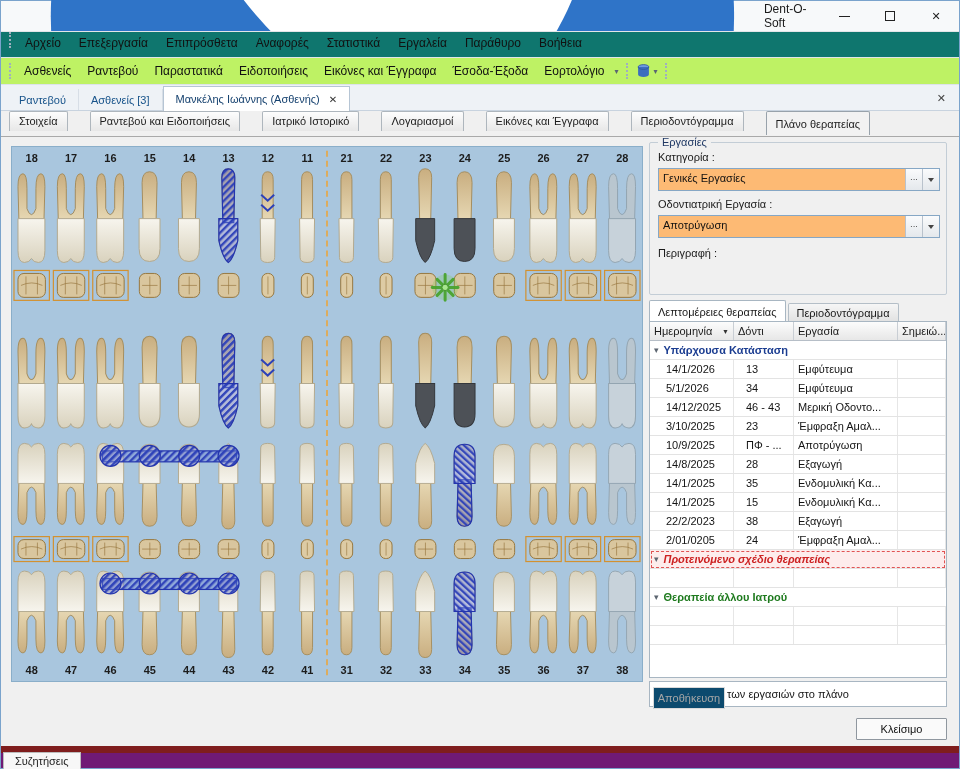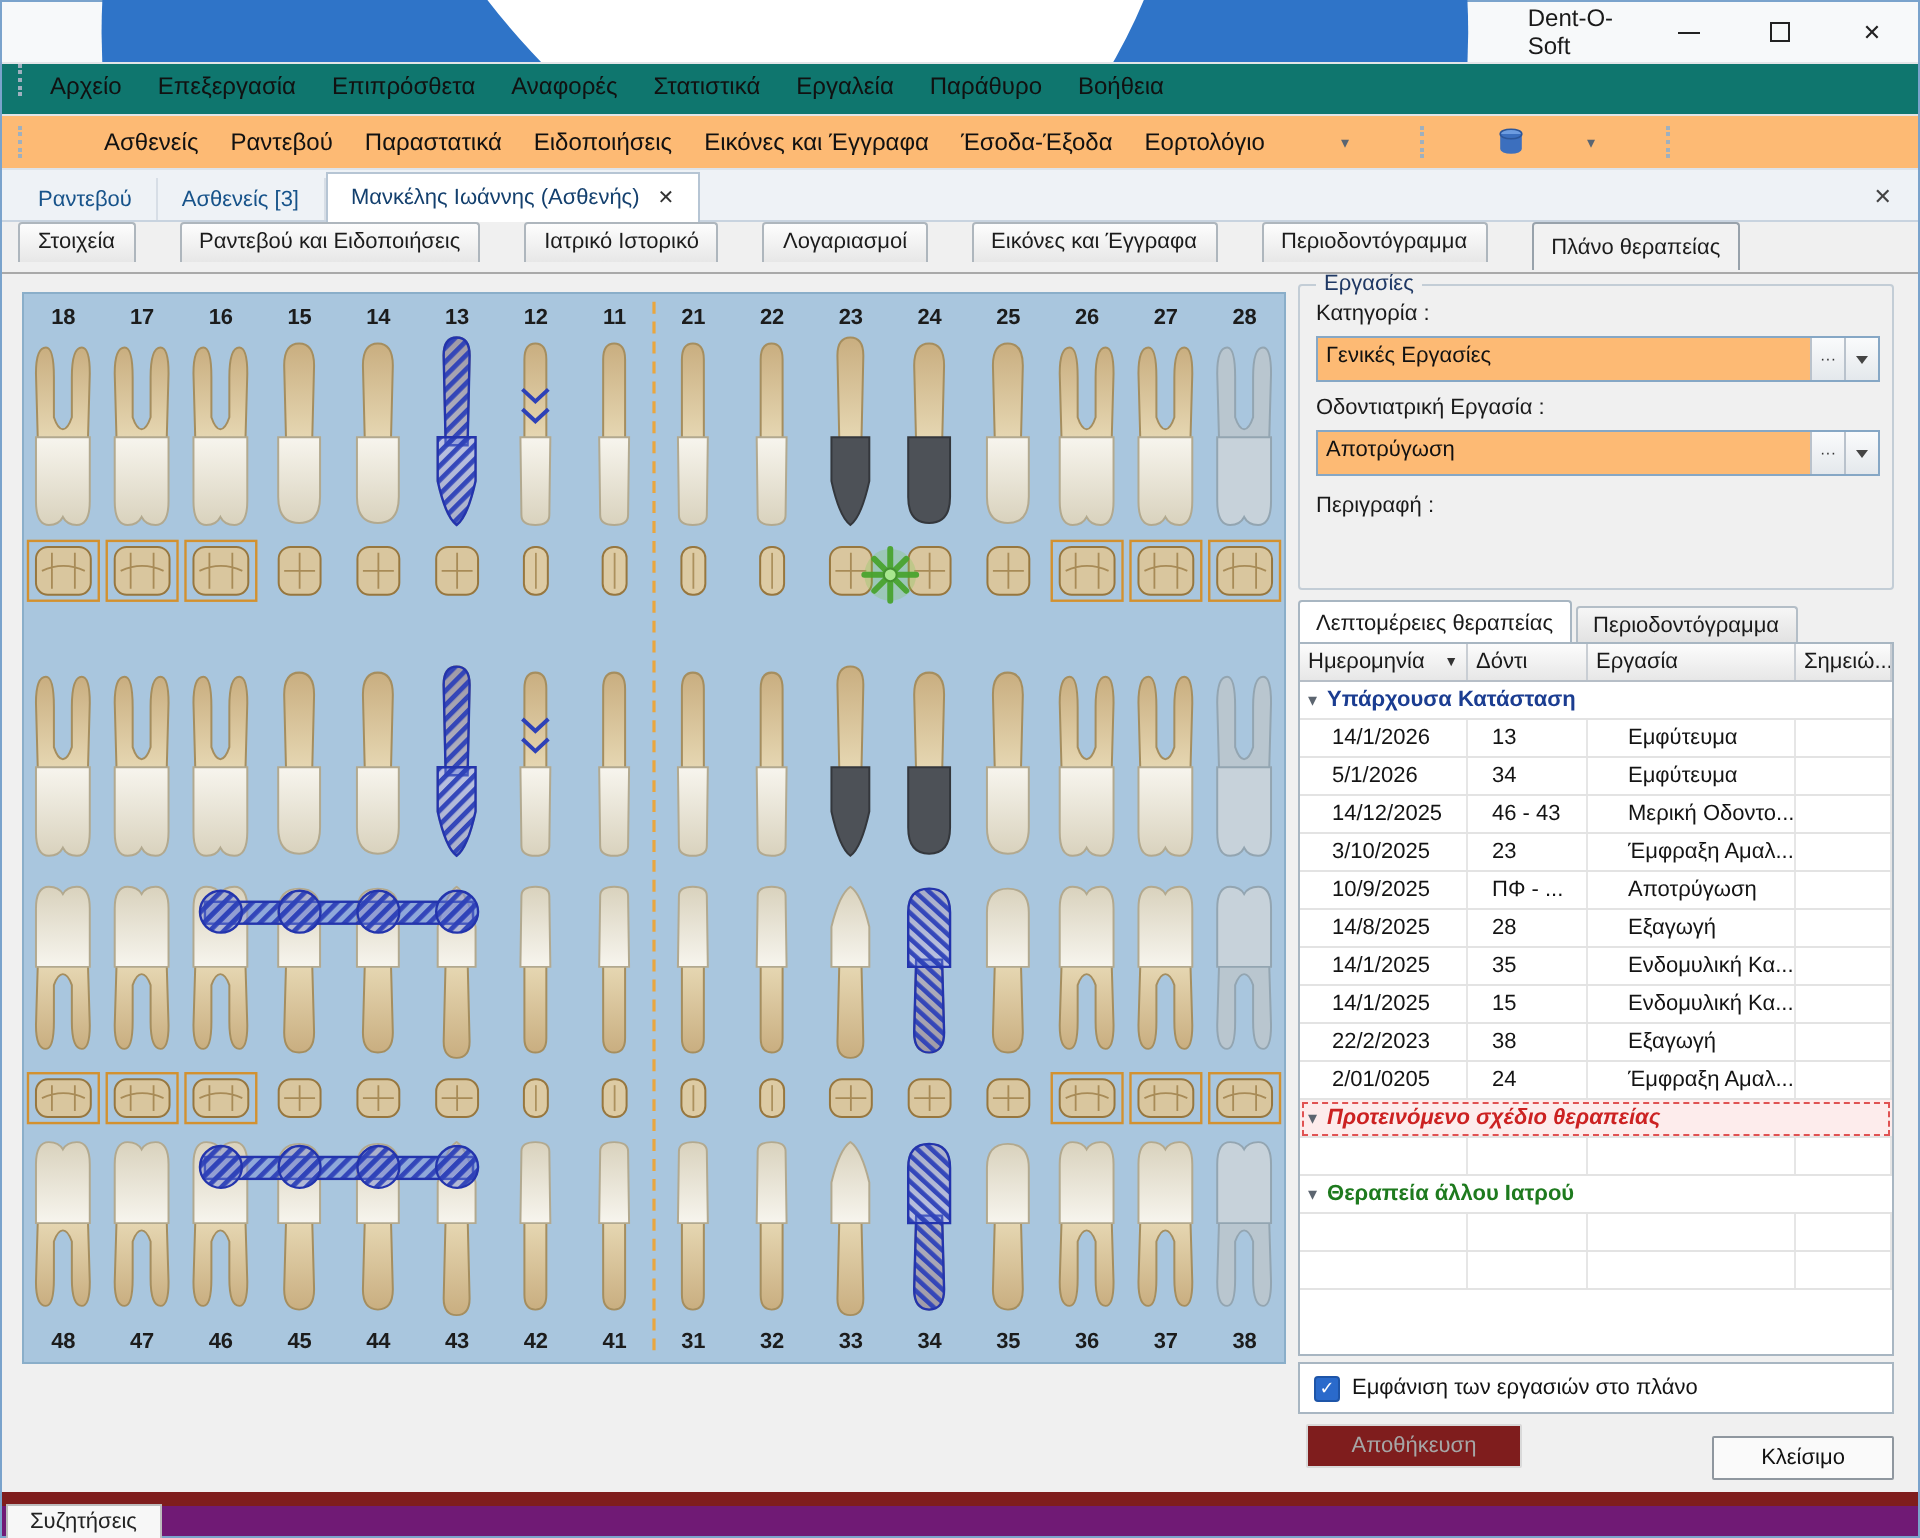--- a/index.html
+++ b/index.html
@@ -12,21 +12,21 @@
   .title{font-size:12px;color:#1a1a1a;}
   .win-controls{margin-left:auto;display:flex;height:100%;}
   .win-btn{width:46px;display:flex;align-items:center;justify-content:center;color:#222;font-size:11px;}
   .glyph-min{width:11px;height:1px;background:#222;}
   .glyph-max{width:10px;height:10px;border:1px solid #222;}
 
   
   .menubar{height:26px;flex:0 0 26px;display:flex;background:#0f766e;border-top:1px solid #e3e5e8;padding-left:3px;}
   .grip{height:16px;border-left:2px dotted #9fb0bf;margin:0 5px;}
   .menu-item{font-size:12px;color:#111;padding:4px 9px;white-space:nowrap;}
-  .toolbar{height:27px;flex:0 0 27px;display:flex;align-items:center;background:#fdba74;border-top:1px solid #e0e4e8;padding-left:3px;gap:28px;}
+  .toolbar{height:27px;flex:0 0 27px;display:flex;align-items:center;background:#bef264;border-top:1px solid #e0e4e8;padding-left:3px;}
   .tb-item{font-size:12px;color:#111;padding:4px 8px;white-space:nowrap;}
   .overflow{font-size:8px;color:#5a6572;padding:0 2px;align-self:center;}
   .tb-icon{display:flex;align-items:center;margin:0 2px 0 4px;}
 
   
   .doctabs{height:27px;flex:0 0 27px;background:#eef2f6;border-top:1px solid #dde3ea;display:flex;align-items:flex-end;padding:0 6px;position:relative;}
   .doctabs::after{content:"";position:absolute;left:0;right:0;bottom:0;height:1px;background:#c8d3df;z-index:1;}
   .doctab{font-size:11px;color:#17538a;padding:0 12px;height:22px;display:flex;align-items:center;gap:9px;position:relative;z-index:0;white-space:nowrap;}
   .doctab:not(.active){border-right:1px solid #d7dee6;}
   .doctab.active{background:#fff;border:1px solid #b6c5d4;border-bottom:none;height:25px;z-index:2;color:#14406e;}
@@ -62,30 +62,30 @@
   .ghead{display:flex;height:19px;background:linear-gradient(#fcfcfc,#e7e7e7);border-bottom:1px solid #b6bec7;}
   .hcell{display:flex;align-items:center;justify-content:space-between;padding:0 4px;border-right:1px solid #c9ced4;font-size:11px;color:#1a1a1a;overflow:hidden;white-space:nowrap;}
   .filter{font-size:7px;color:#333;margin-left:2px;}
   .c0{width:84px;flex:none;}.c1{width:60px;flex:none;}.c2{width:104px;flex:none;}.c3{flex:1;}
   .gbody{height:338px;overflow:hidden;}
   .grow{display:flex;height:19px;border-bottom:1px solid #e3e3e3;background:#fff;}
   .grow.group{align-items:center;padding-left:4px;gap:5px;}
   .tri{font-size:9px;color:#5c6570;}
   .gname{font-size:11px;font-weight:bold;white-space:nowrap;}
   .grow.proposed{background:#fdecec;outline:1px dashed #e05353;outline-offset:-2px;}
-  .cell{padding:0 20px;border-right:1px solid #e6e6e6;font-size:11px;color:#141414;display:flex;align-items:center;overflow:hidden;white-space:nowrap;}
+  .cell{padding:0 4px;border-right:1px solid #e6e6e6;font-size:11px;color:#141414;display:flex;align-items:center;overflow:hidden;white-space:nowrap;}
   .cell.c0{padding-left:16px;}
   .cell.c1{padding-left:12px;}
 
   .checkbox-row{position:absolute;left:648px;top:544px;width:298px;height:26px;background:#fff;border:1px solid #a8b6c2;display:flex;align-items:center;gap:6px;padding-left:7px;}
   .cbx{width:13px;height:13px;background:#2a6acb;border:1px solid #1e55a8;border-radius:2px;color:#fff;display:flex;align-items:center;justify-content:center;font-size:9px;line-height:1;}
   .cbx-label{font-size:11px;color:#141414;}
 
   .btn{position:absolute;height:22px;font-size:11px;display:flex;align-items:center;justify-content:center;border-radius:1px;}
-  .btn-save{left:652px;top:575px;width:108px;background:#7f1d1d;border:1px solid #d9d9d9;color:#a6a6a6;}
+  .btn-save{left:652px;top:550px;width:72px;background:#0c4a6e;border:1px solid #d9d9d9;color:#a6a6a6;}
   .btn-close{left:855px;top:581px;width:91px;background:#fafafa;border:1px solid #8f979f;color:#111;}
 
   
   .statusbar{height:22px;flex:0 0 22px;background:#701a75;border-top:7px solid #7f1d1d;display:flex;align-items:center;}
   .status-tab{margin-left:2px;border:1px solid #bcbcbc;background:#f7f7f7;padding:2px 11px;font-size:11px;color:#222;}
 </style>
 </head>
 <body>
 
 <div class="window">

